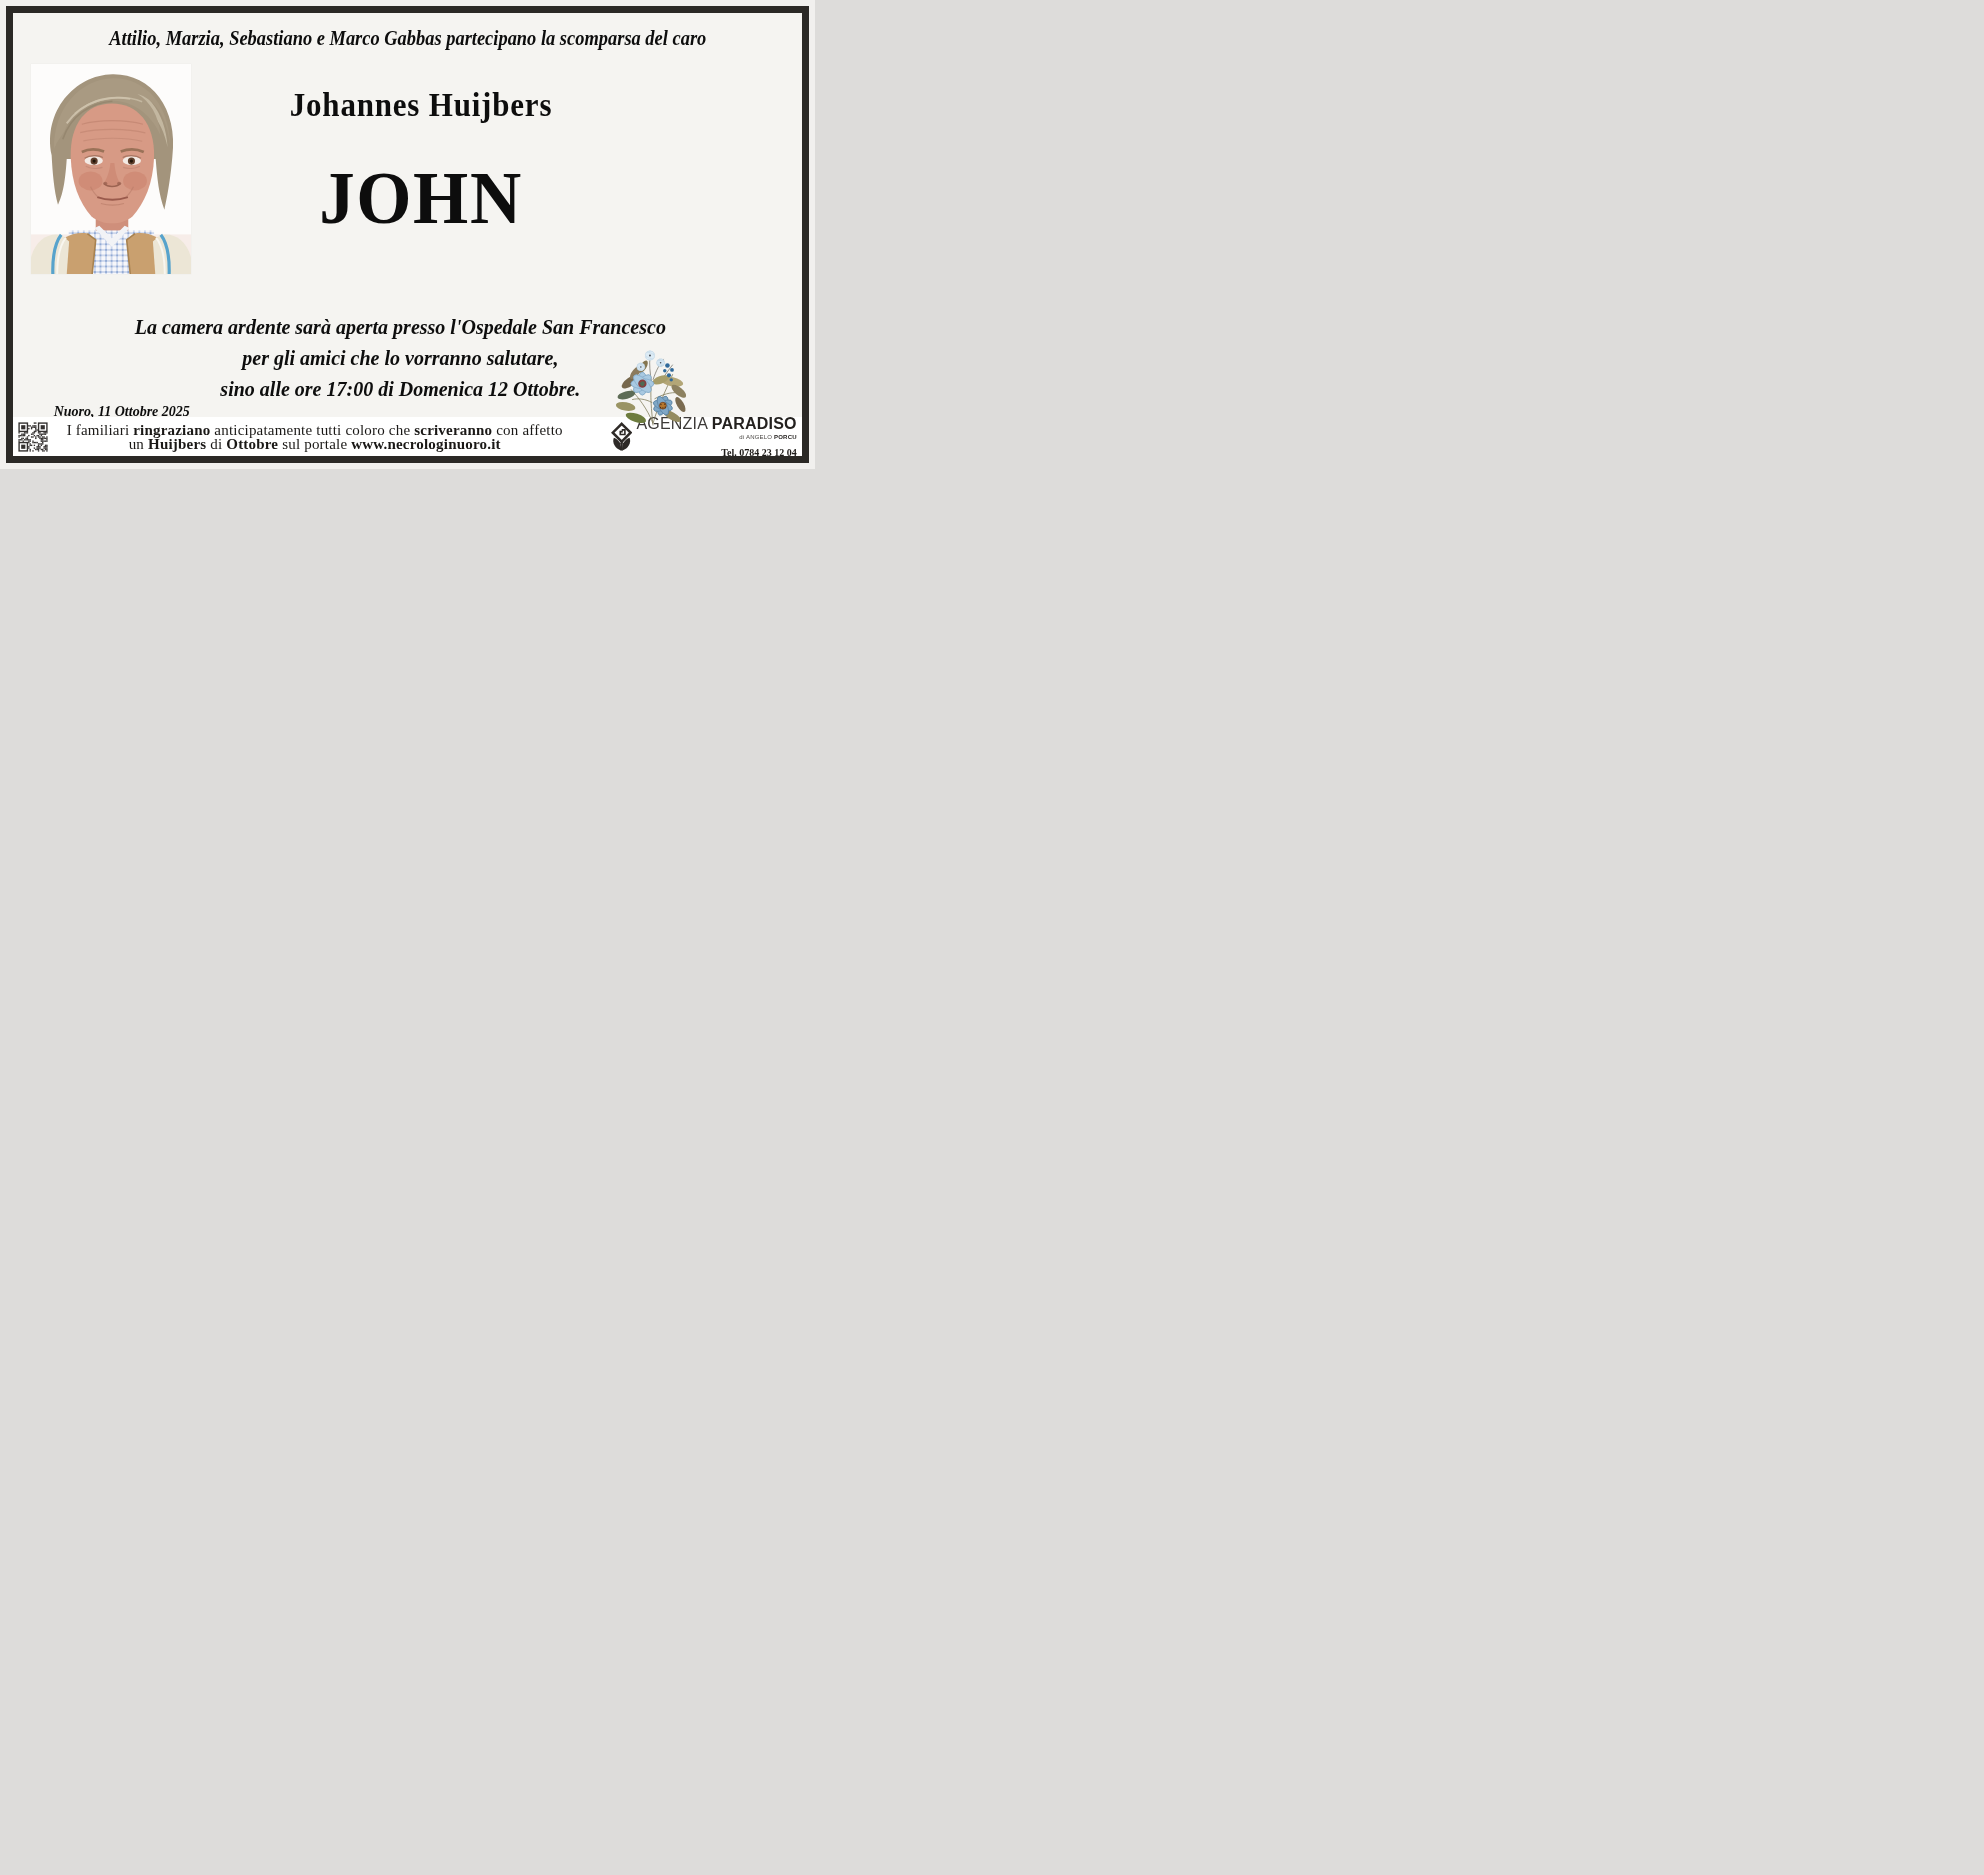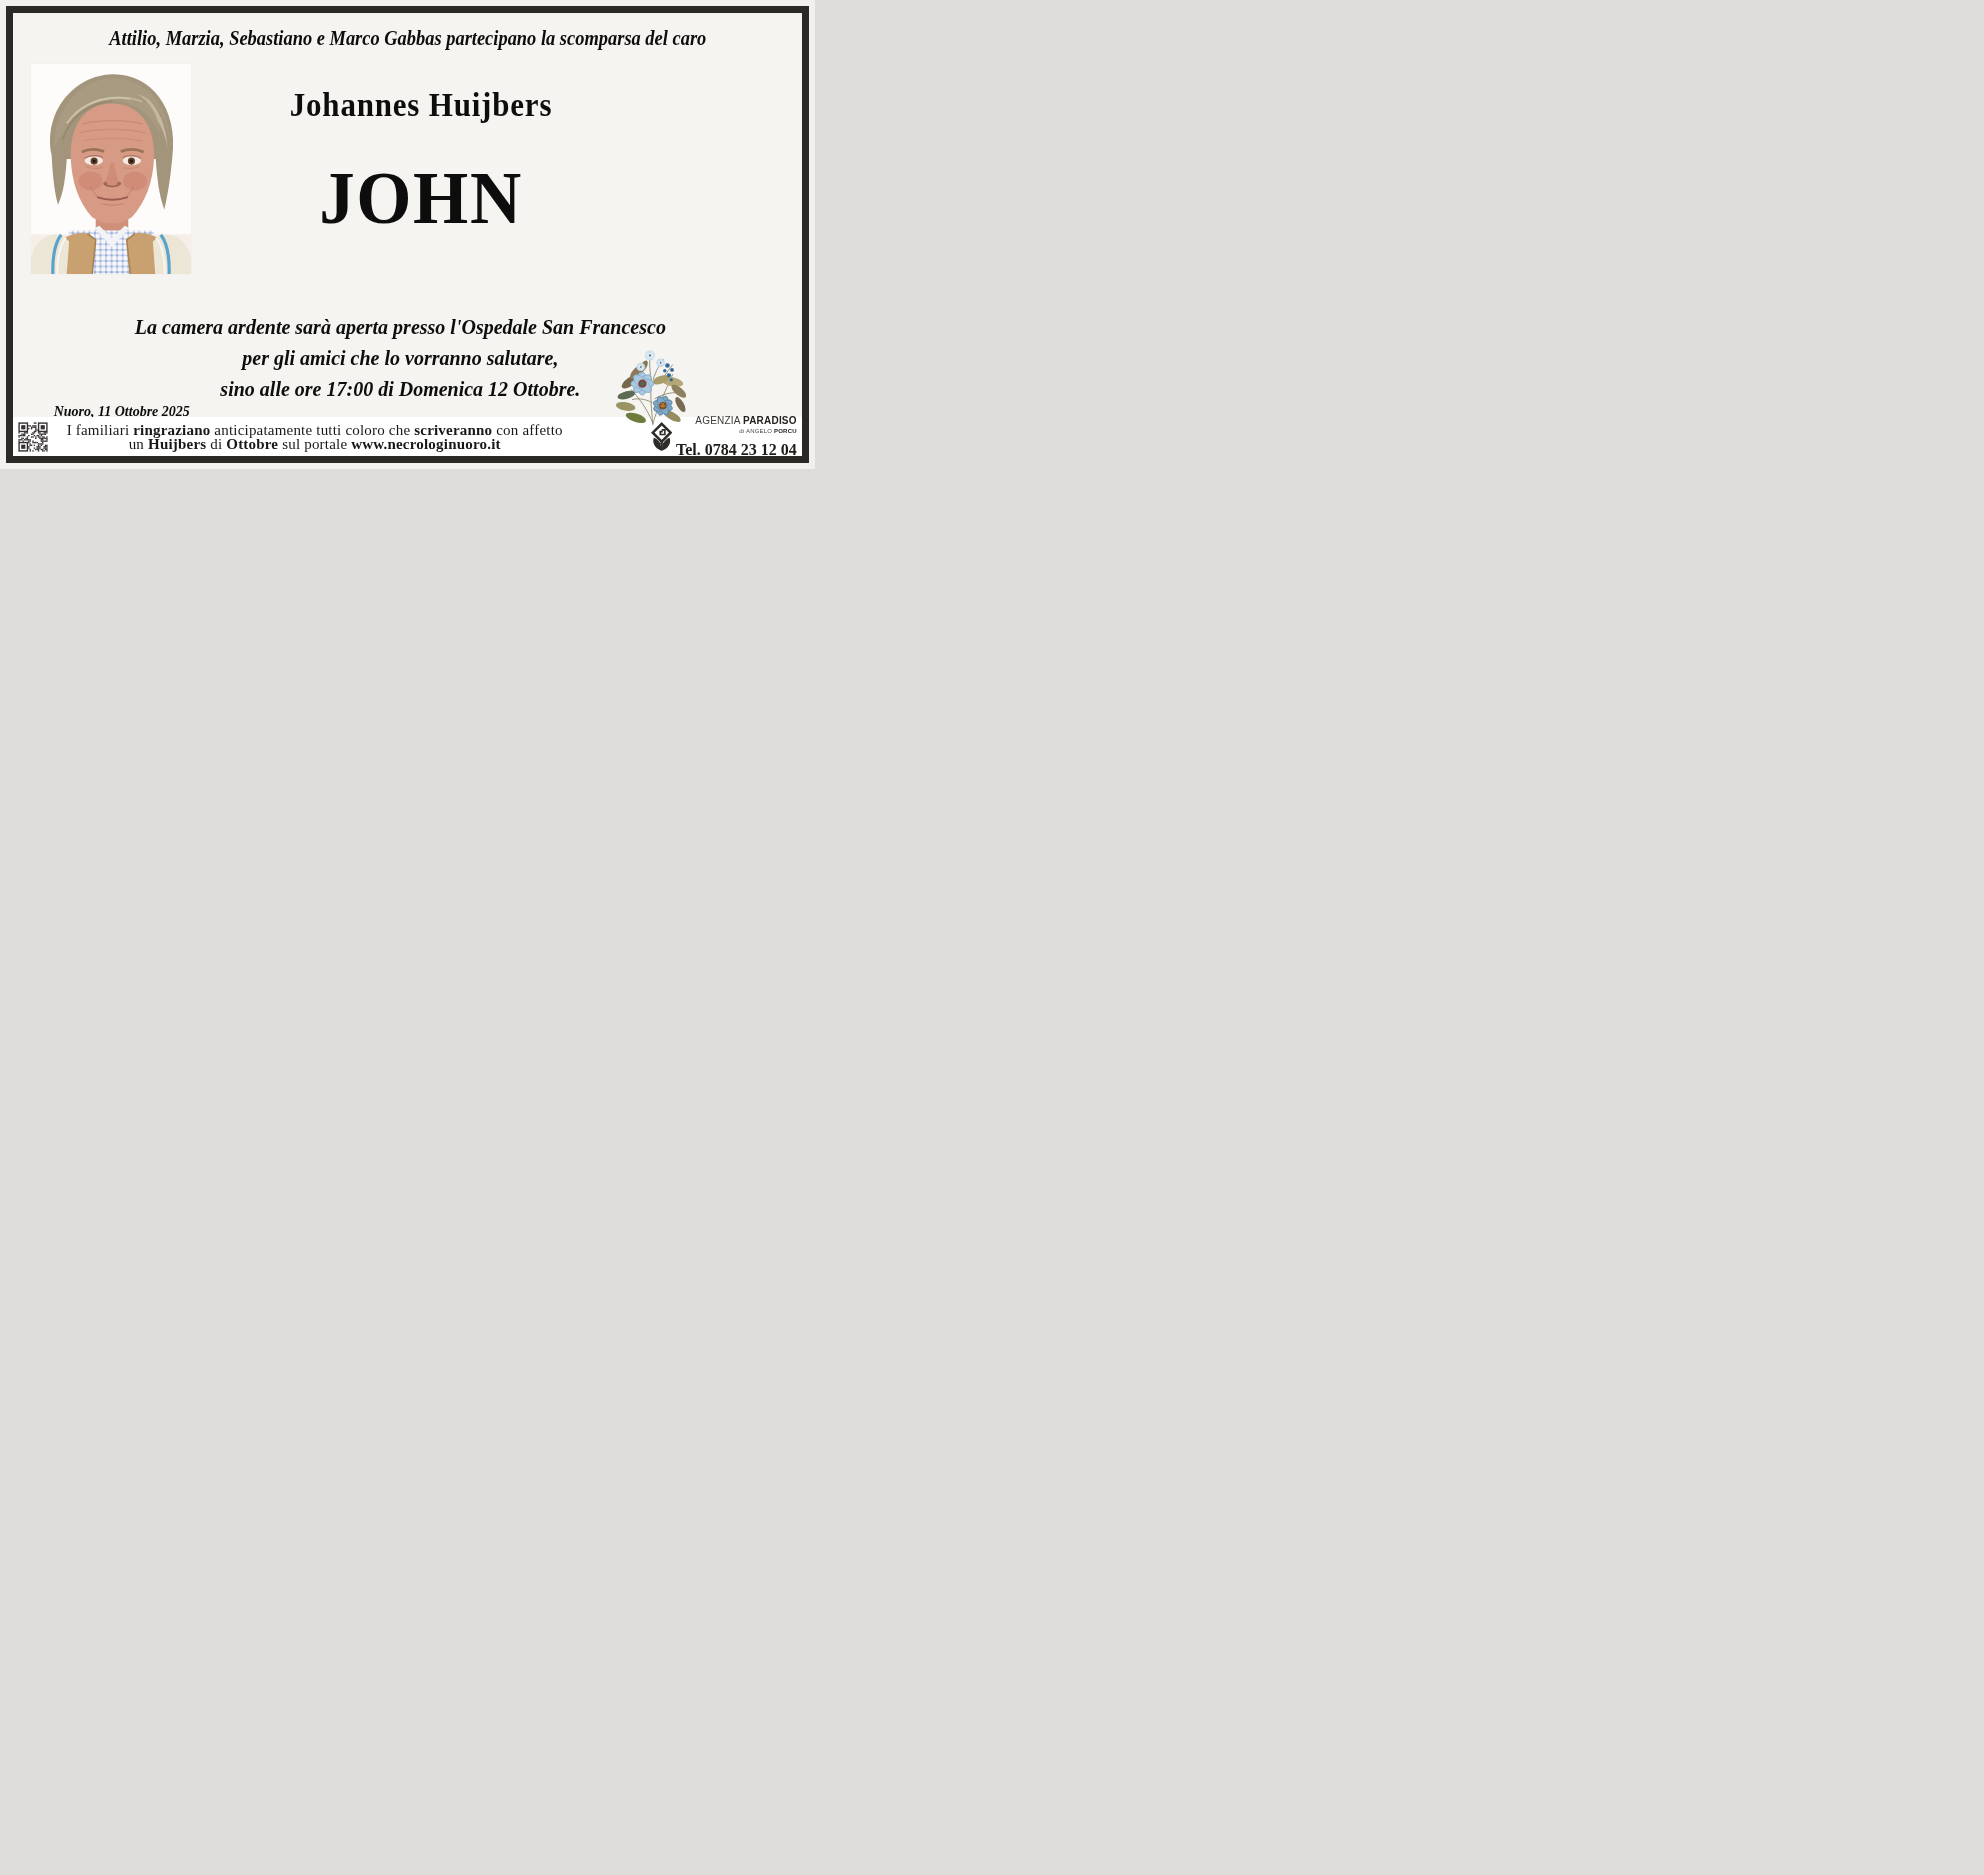--- a/index.html
+++ b/index.html
@@ -55,27 +55,27 @@
     position:absolute;left:44px;width:516px;top:5.6px;text-align:center;
     font-size:15px;line-height:14px;letter-spacing:0.2px;color:#1a1816;white-space:nowrap;
   }
   .thanks b{font-weight:700;}
   .agency{
     position:absolute;right:5.6px;top:3.2px;height:33px;display:flex;align-items:center;gap:4px;
     font-family:"Liberation Sans","DejaVu Sans",sans-serif;
   }
   .agency .mark{width:21.4px;height:30px;}
   .agency .col{display:flex;flex-direction:column;align-items:flex-end;line-height:1;}
-  .agency .row1{font-size:10px;letter-spacing:0.2px;color:#3d3a38;white-space:nowrap;}
+  .agency .row1{font-size:16px;letter-spacing:0.2px;color:#3d3a38;white-space:nowrap;}
   .agency .row1 b{color:#24211f;}
   .agency .row2{font-size:6px;margin-top:1.6px;color:#4a4744;letter-spacing:0.2px;white-space:nowrap;}
   .agency .row2 b{color:#24211f;}
   .agency .row3{
     font-family:"Liberation Serif","DejaVu Serif",serif;
-    font-size:16px;font-weight:700;margin-top:8px;color:#1e1b19;white-space:nowrap;
+    font-size:10px;font-weight:700;margin-top:8px;color:#1e1b19;white-space:nowrap;
   }
   .bouquet{position:absolute;left:615px;top:345px;width:76px;height:83px;}
 </style>
 </head>
 <body>
 
 <div class="page">
   <div class="frame"></div>
   <div class="content">
 

